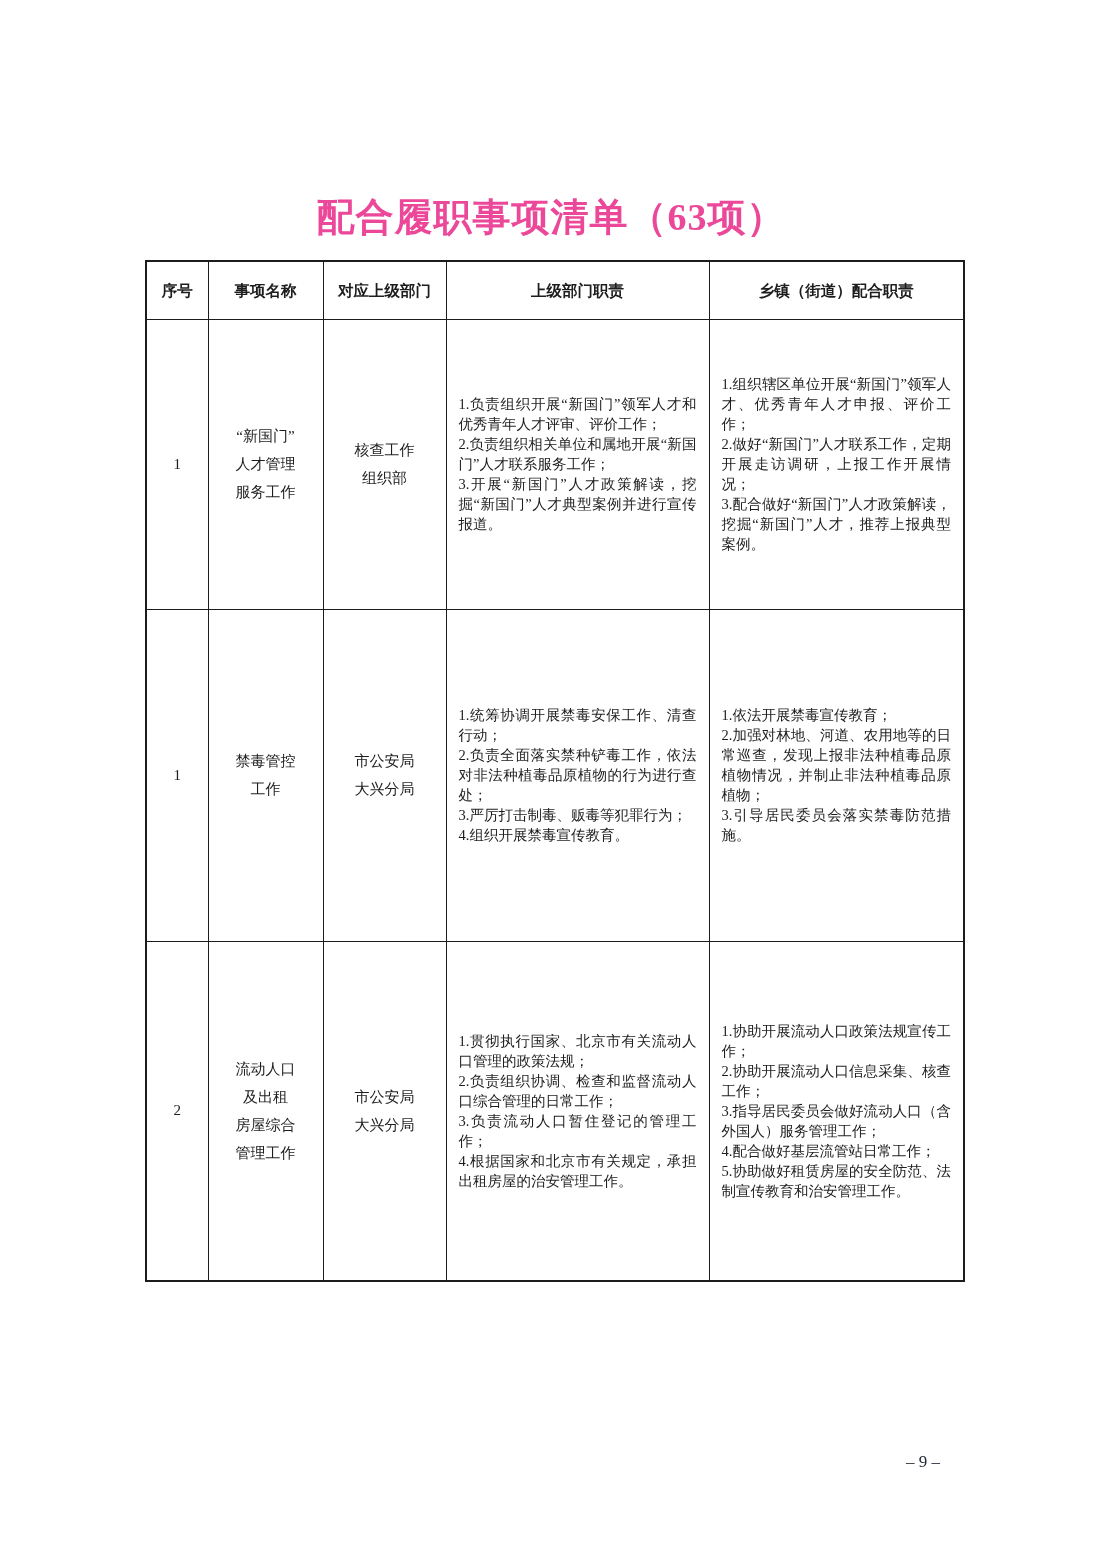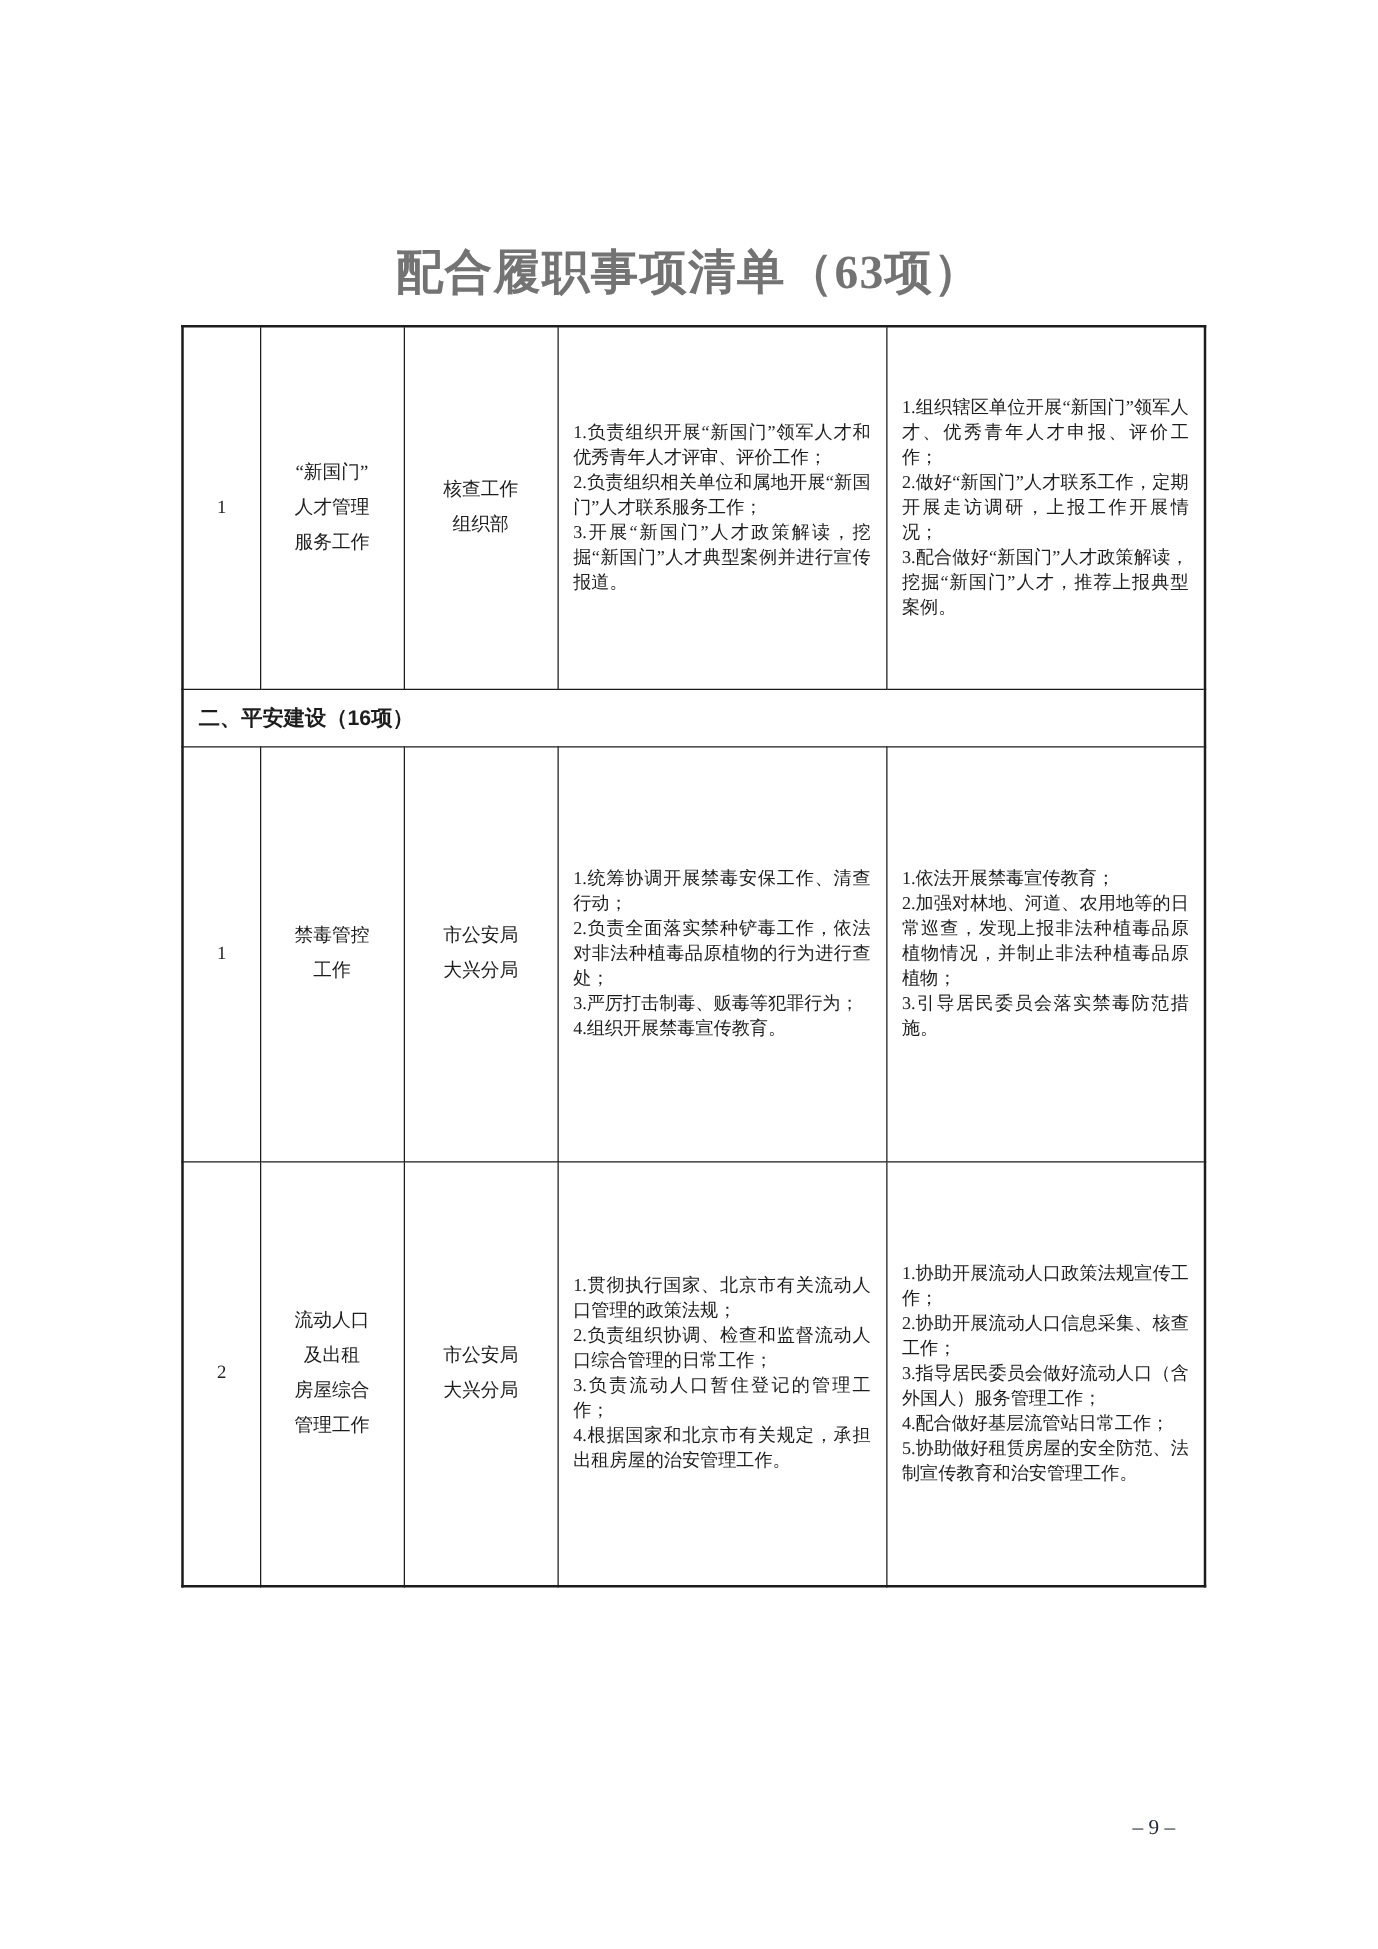--- a/index.html
+++ b/index.html
@@ -17,21 +17,21 @@
   }
   .doc-title {
     position: absolute;
     top: 192px;
     left: 0;
     width: 1102px;
     text-align: center;
     font-size: 38px;
     font-weight: bold;
     letter-spacing: 1px;
-    color: #737373;
+    color: #ec4899;
     font-family: "Liberation Serif", "DejaVu Serif", serif;
   }
   table.duty-table {
     position: absolute;
     top: 260px;
     left: 145px;
     width: 818px;
     border-collapse: collapse;
     table-layout: fixed;
     border: 2px solid #1c1c1c;
@@ -99,40 +99,44 @@
   <table class="duty-table">
     <colgroup>
       <col style="width:62px">
       <col style="width:115px">
       <col style="width:123px">
       <col style="width:263px">
       <col style="width:255px">
     </colgroup>
 
     <tbody>
+        <tr class="header-row">
+      <th>序号</th>
+      <th>事项名称</th>
+      <th>对应上级部门</th>
+      <th>上级部门职责</th>
+      <th>乡镇（街道）配合职责</th>
+    </tr>
 
 
     <tr style="height:290px">
       <td class="cell-no">1</td>
       <td class="cell-name">“新国门”
 人才管理
 服务工作</td>
       <td class="cell-dept">核查工作
 组织部</td>
       <td class="cell-duties">1.负责组织开展“新国门”领军人才和优秀青年人才评审、评价工作；
 2.负责组织相关单位和属地开展“新国门”人才联系服务工作；
 3.开展“新国门”人才政策解读，挖掘“新国门”人才典型案例并进行宣传报道。</td>
       <td class="cell-duties">1.组织辖区单位开展“新国门”领军人才、优秀青年人才申报、评价工作；
 2.做好“新国门”人才联系工作，定期开展走访调研，上报工作开展情况；
 3.配合做好“新国门”人才政策解读，挖掘“新国门”人才，推荐上报典型案例。</td>
     </tr>
 
-    <tr class="section-row" style="height:46px">
-      <td colspan="5">二、平安建设（16项）</td>
-    </tr>
 
     <tr style="height:332px">
       <td class="cell-no">1</td>
       <td class="cell-name">禁毒管控
 工作</td>
       <td class="cell-dept">市公安局
 大兴分局</td>
       <td class="cell-duties">1.统筹协调开展禁毒安保工作、清查行动；
 2.负责全面落实禁种铲毒工作，依法对非法种植毒品原植物的行为进行查处；
 3.严厉打击制毒、贩毒等犯罪行为；

